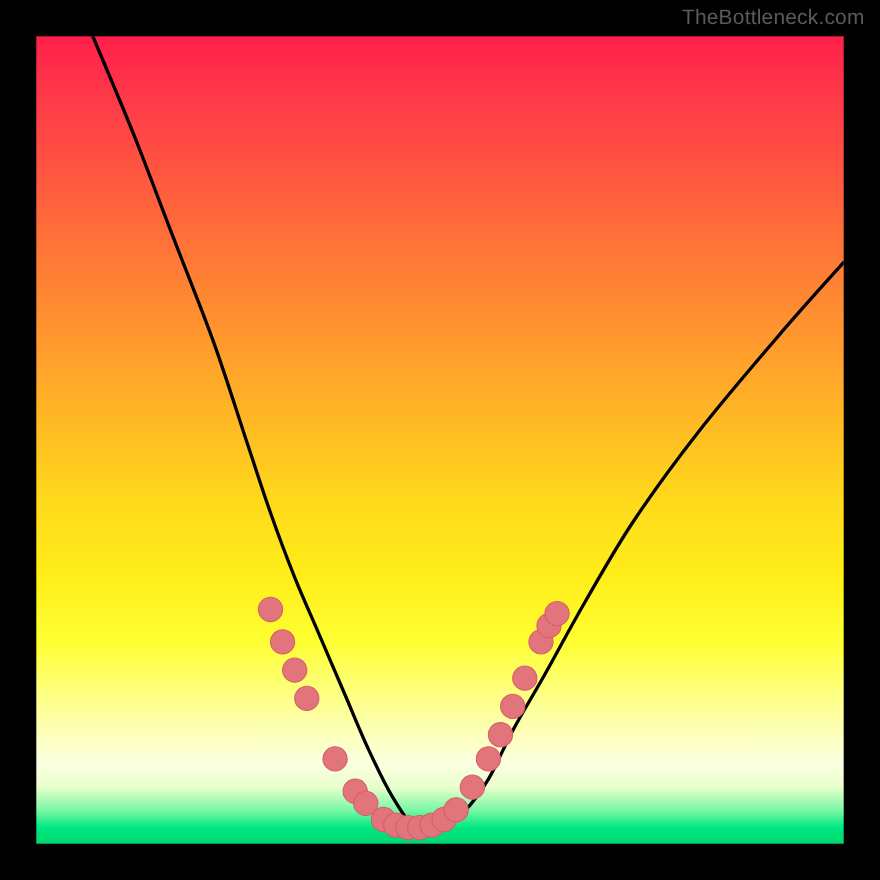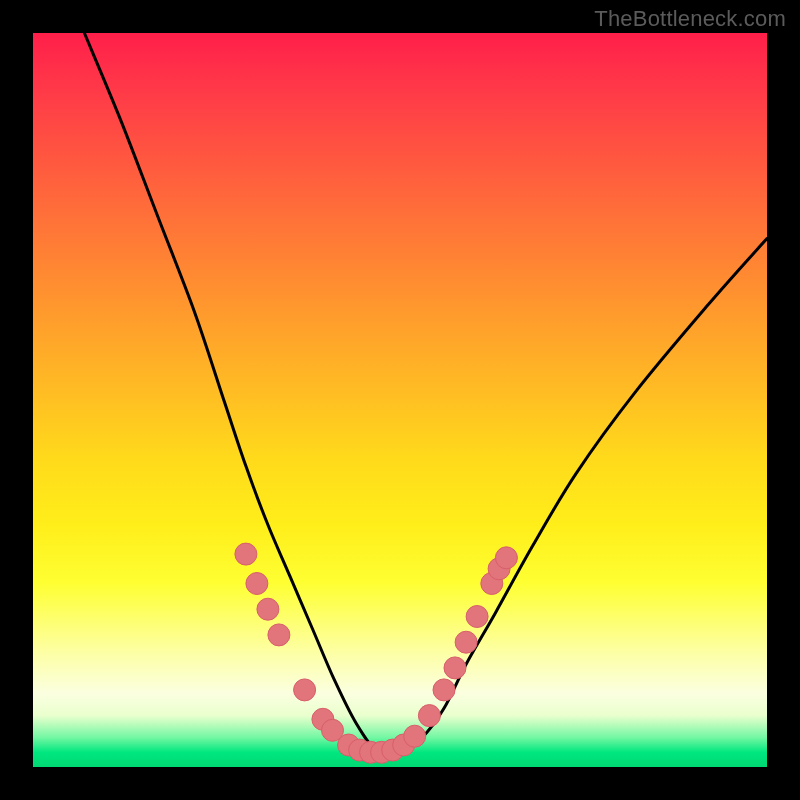--- a/index.html
+++ b/index.html
@@ -40,21 +40,21 @@
       #e9ffcd 93%,
       #72f7a2 96%,
       #00e77f 98%,
       #00d873 100%);
   }
   .watermark {
     position: absolute;
     top: 6px;
     right: 14px;
     color: #5b5b5b;
-    font-size: 22px;
+    font-size: 19px;
     font-weight: 500;
     letter-spacing: 0.2px;
     user-select: none;
   }
   svg.curve {
     position: absolute;
     left: 0;
     top: 0;
     width: 734px;
     height: 734px;

